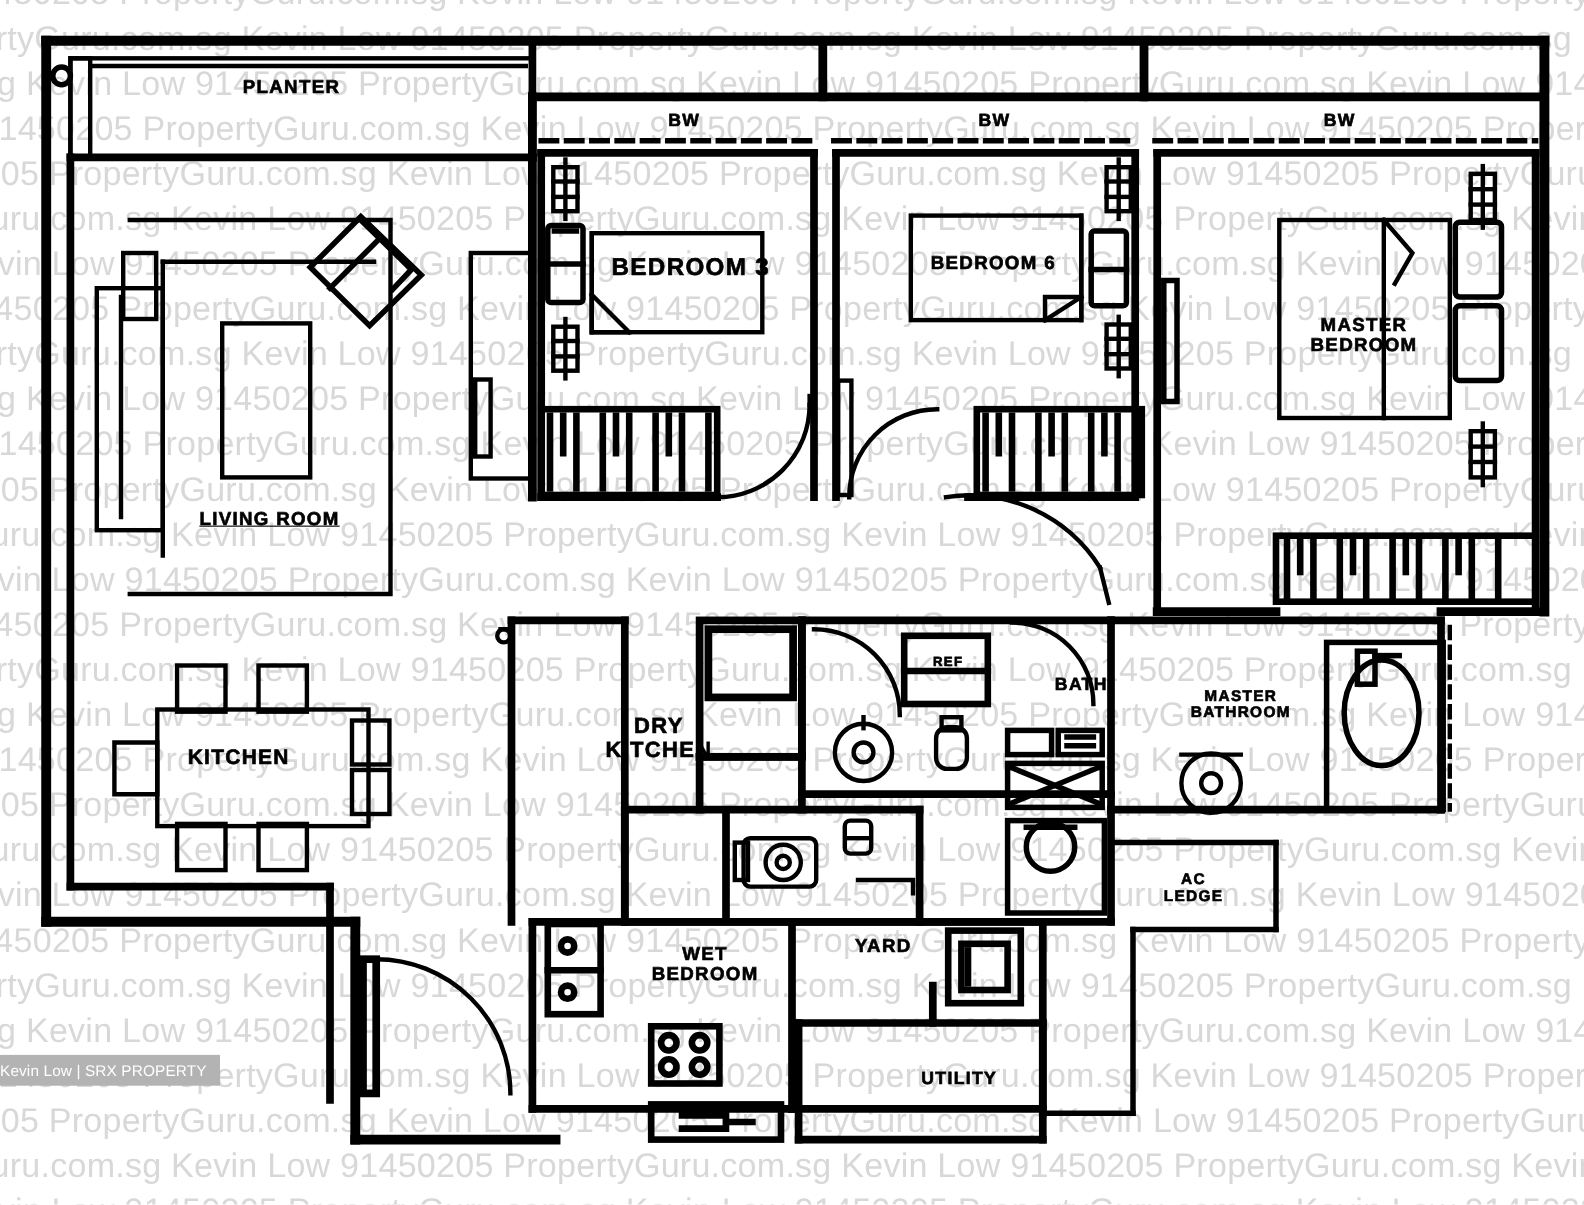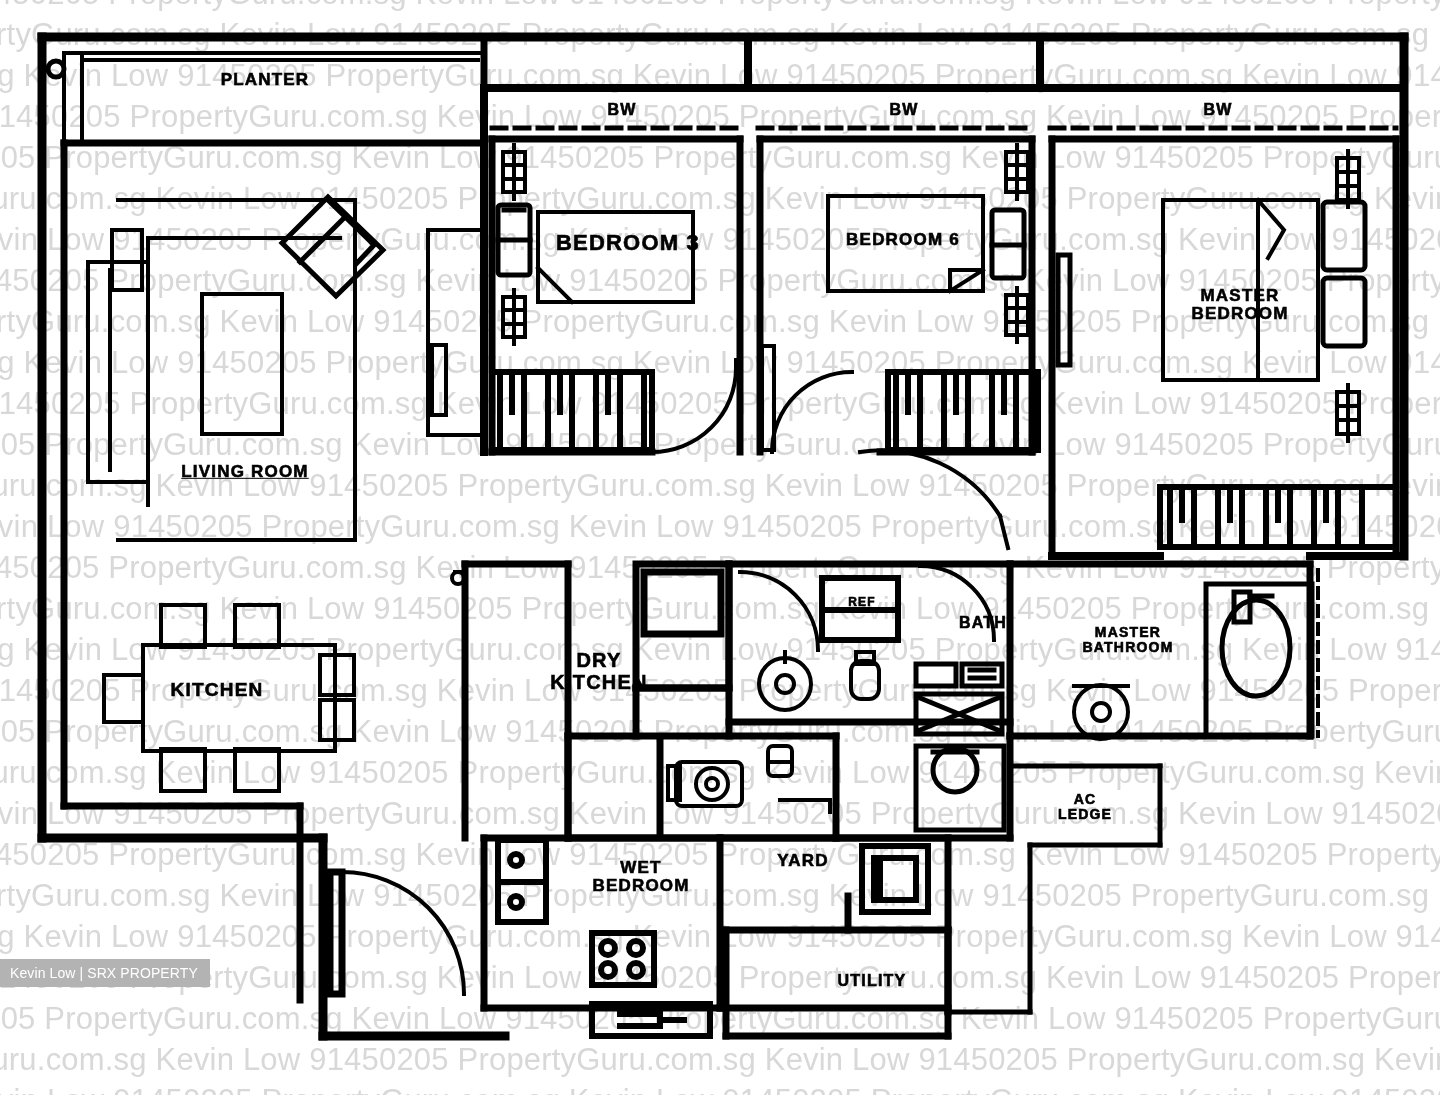--- a/index.html
+++ b/index.html
@@ -40,21 +40,21 @@
     -webkit-text-stroke:0.6px #000;
   }
 
   
   #credit{
     position:absolute;left:0;top:959px;z-index:40;
     background:#b3b3b3;
     color:#ffffff;
     font-family:"Liberation Sans", sans-serif;
     font-size:14px;
-    padding:6px 12px 6px 10px;
+    padding:6px 12px 6px 0;
     letter-spacing:0.1px;
     white-space:nowrap;
   }
 </style>
 </head>
 <body>
 
 <div id="stage">
 
   <div id="watermark">

